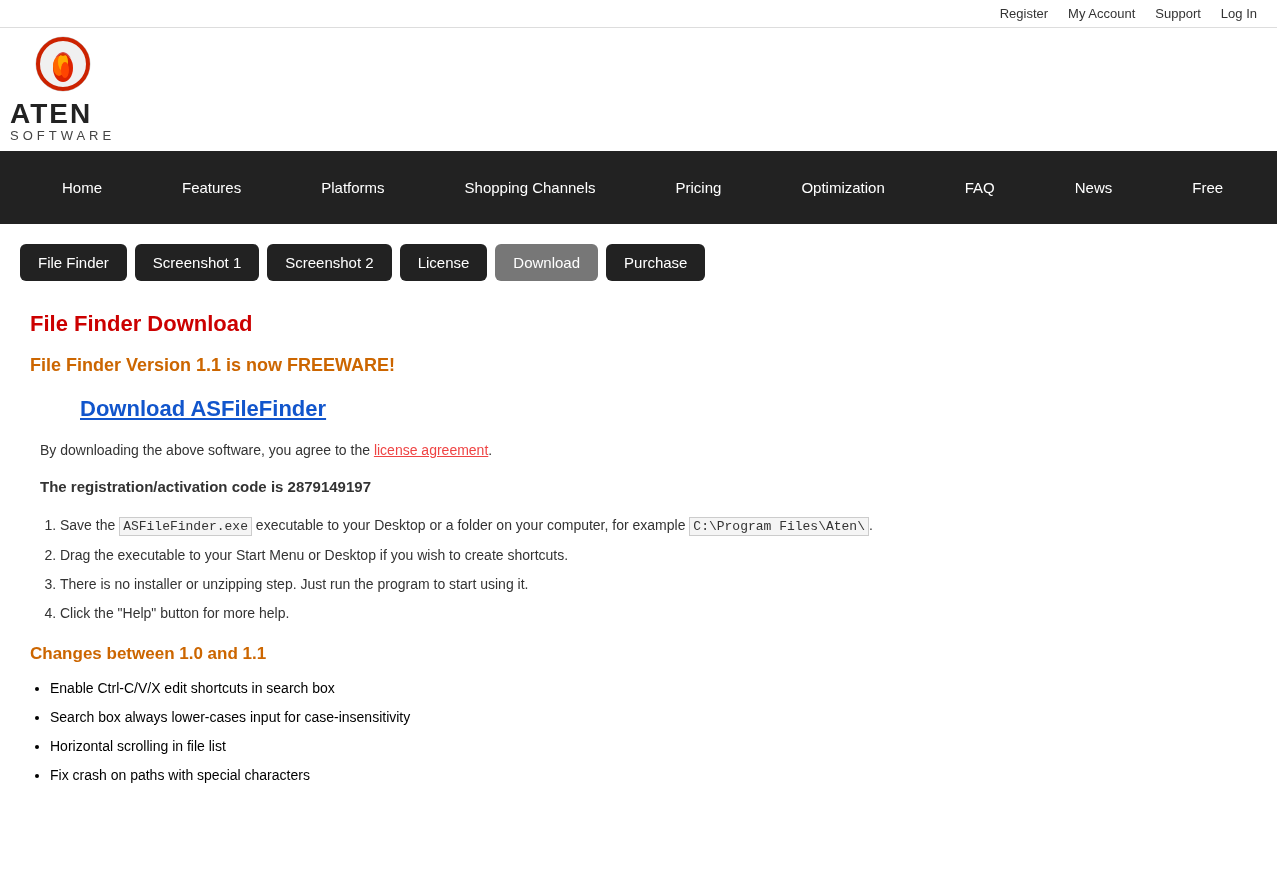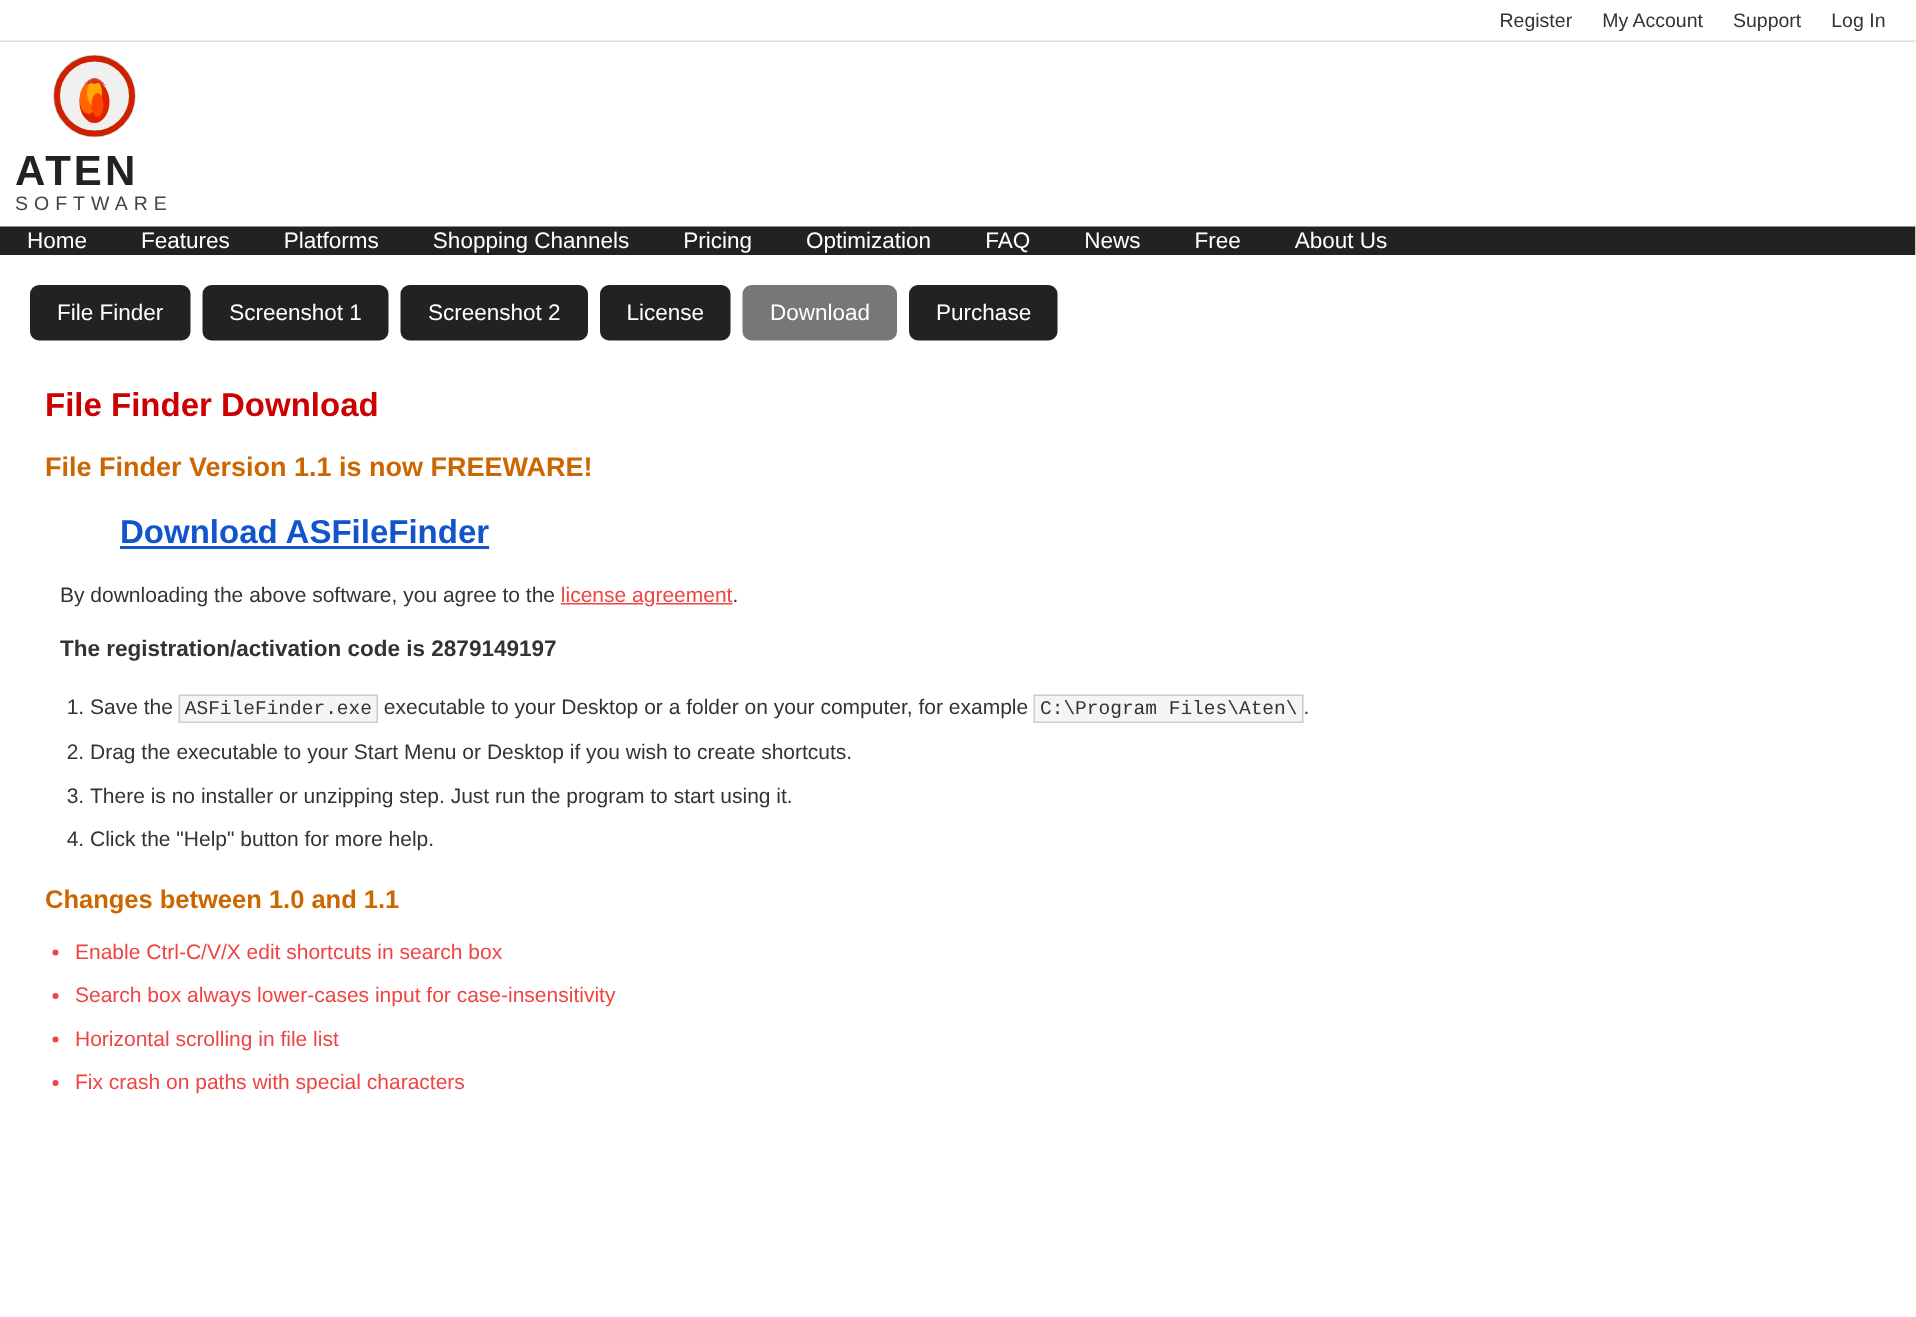--- a/index.html
+++ b/index.html
@@ -54,25 +54,26 @@
     }
 
     
     #nav-bar {
       background: #222;
       display: flex;
       align-items: stretch;
     }
     .nav-item {
       color: #fff;
-      padding: 1px 18px;
+      padding: 28px 18px;
       font-size: 15px;
       cursor: pointer;
       text-decoration: none;
       white-space: nowrap;
+      margin-left: 44px;
     }
 
     
     #sub-tabs {
       display: flex;
       gap: 8px;
       padding: 20px 20px 10px 20px;
     }
     .tab-btn {
       padding: 10px 18px;
@@ -151,21 +152,21 @@
       color: #cc6600;
       font-weight: bold;
       margin: 10px 0 14px 0;
     }
     #changes-list {
       margin-left: 20px;
     }
     #changes-list li {
       margin-bottom: 8px;
       font-size: 14px;
-      color: #ef4444;
+      color: #000000;
       line-height: 1.5;
       list-style-type: disc;
     }
   </style>
 </head>
 <body>
 
 <div id="top-bar">
   <a href="#">Register</a>
   <a href="#">My Account</a>

